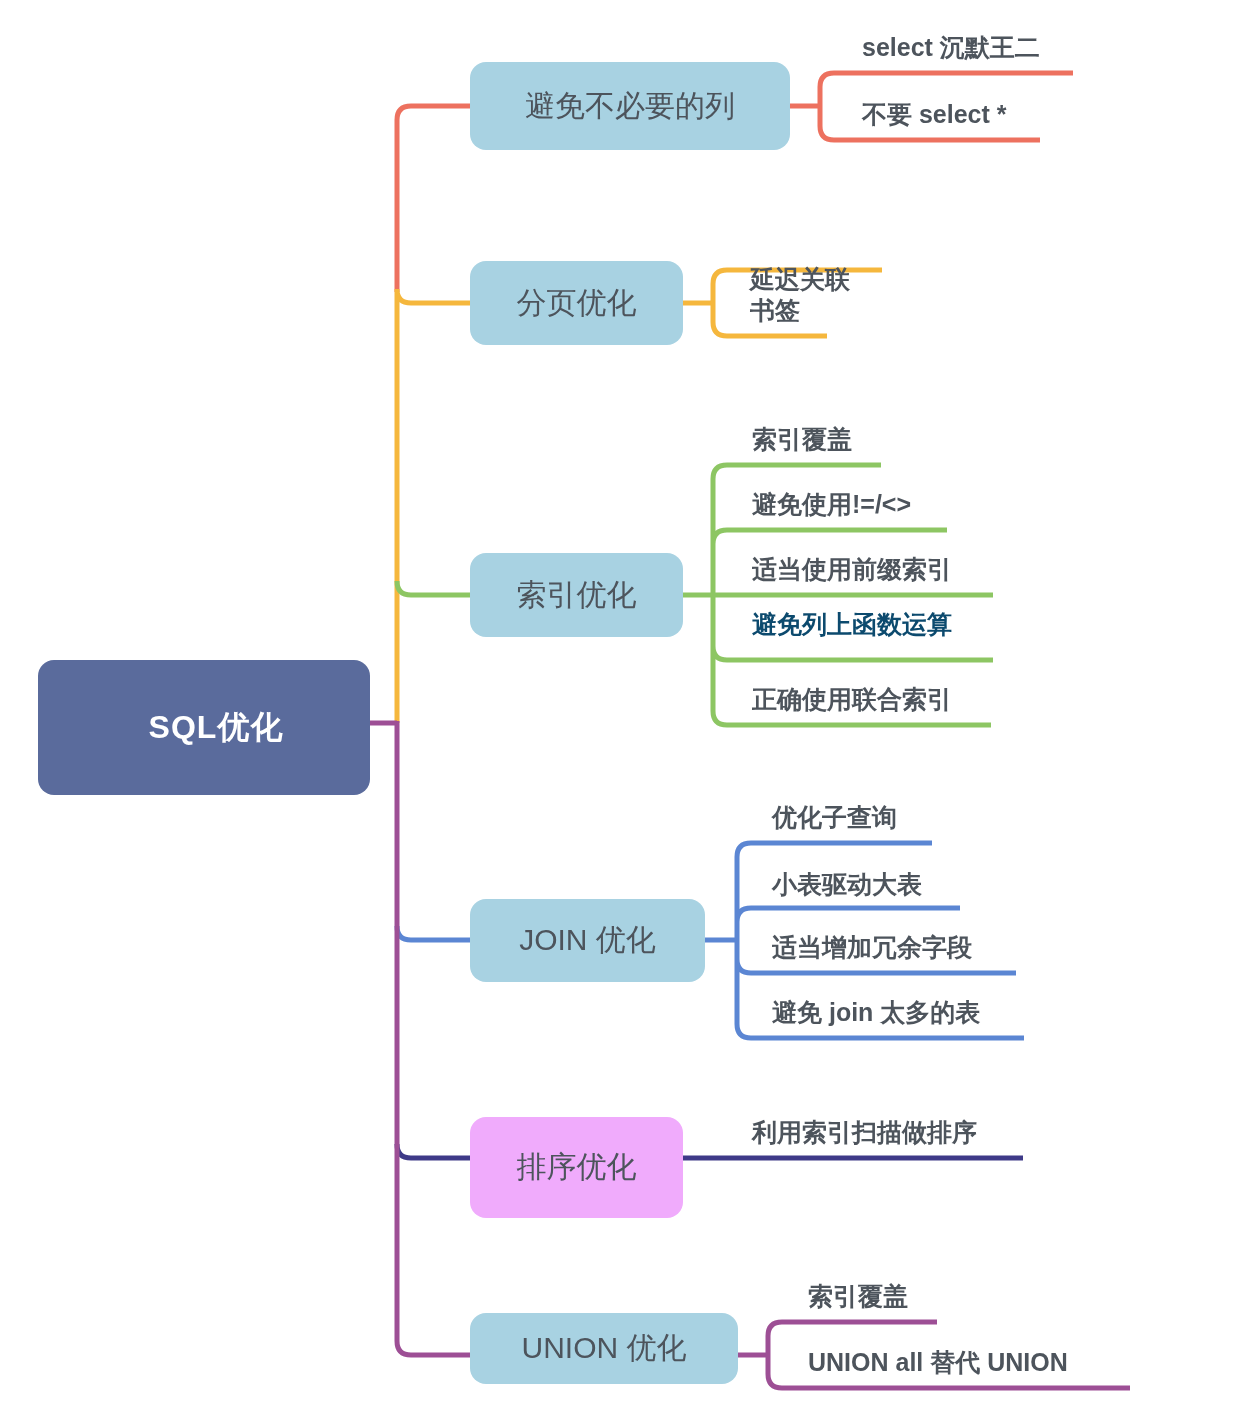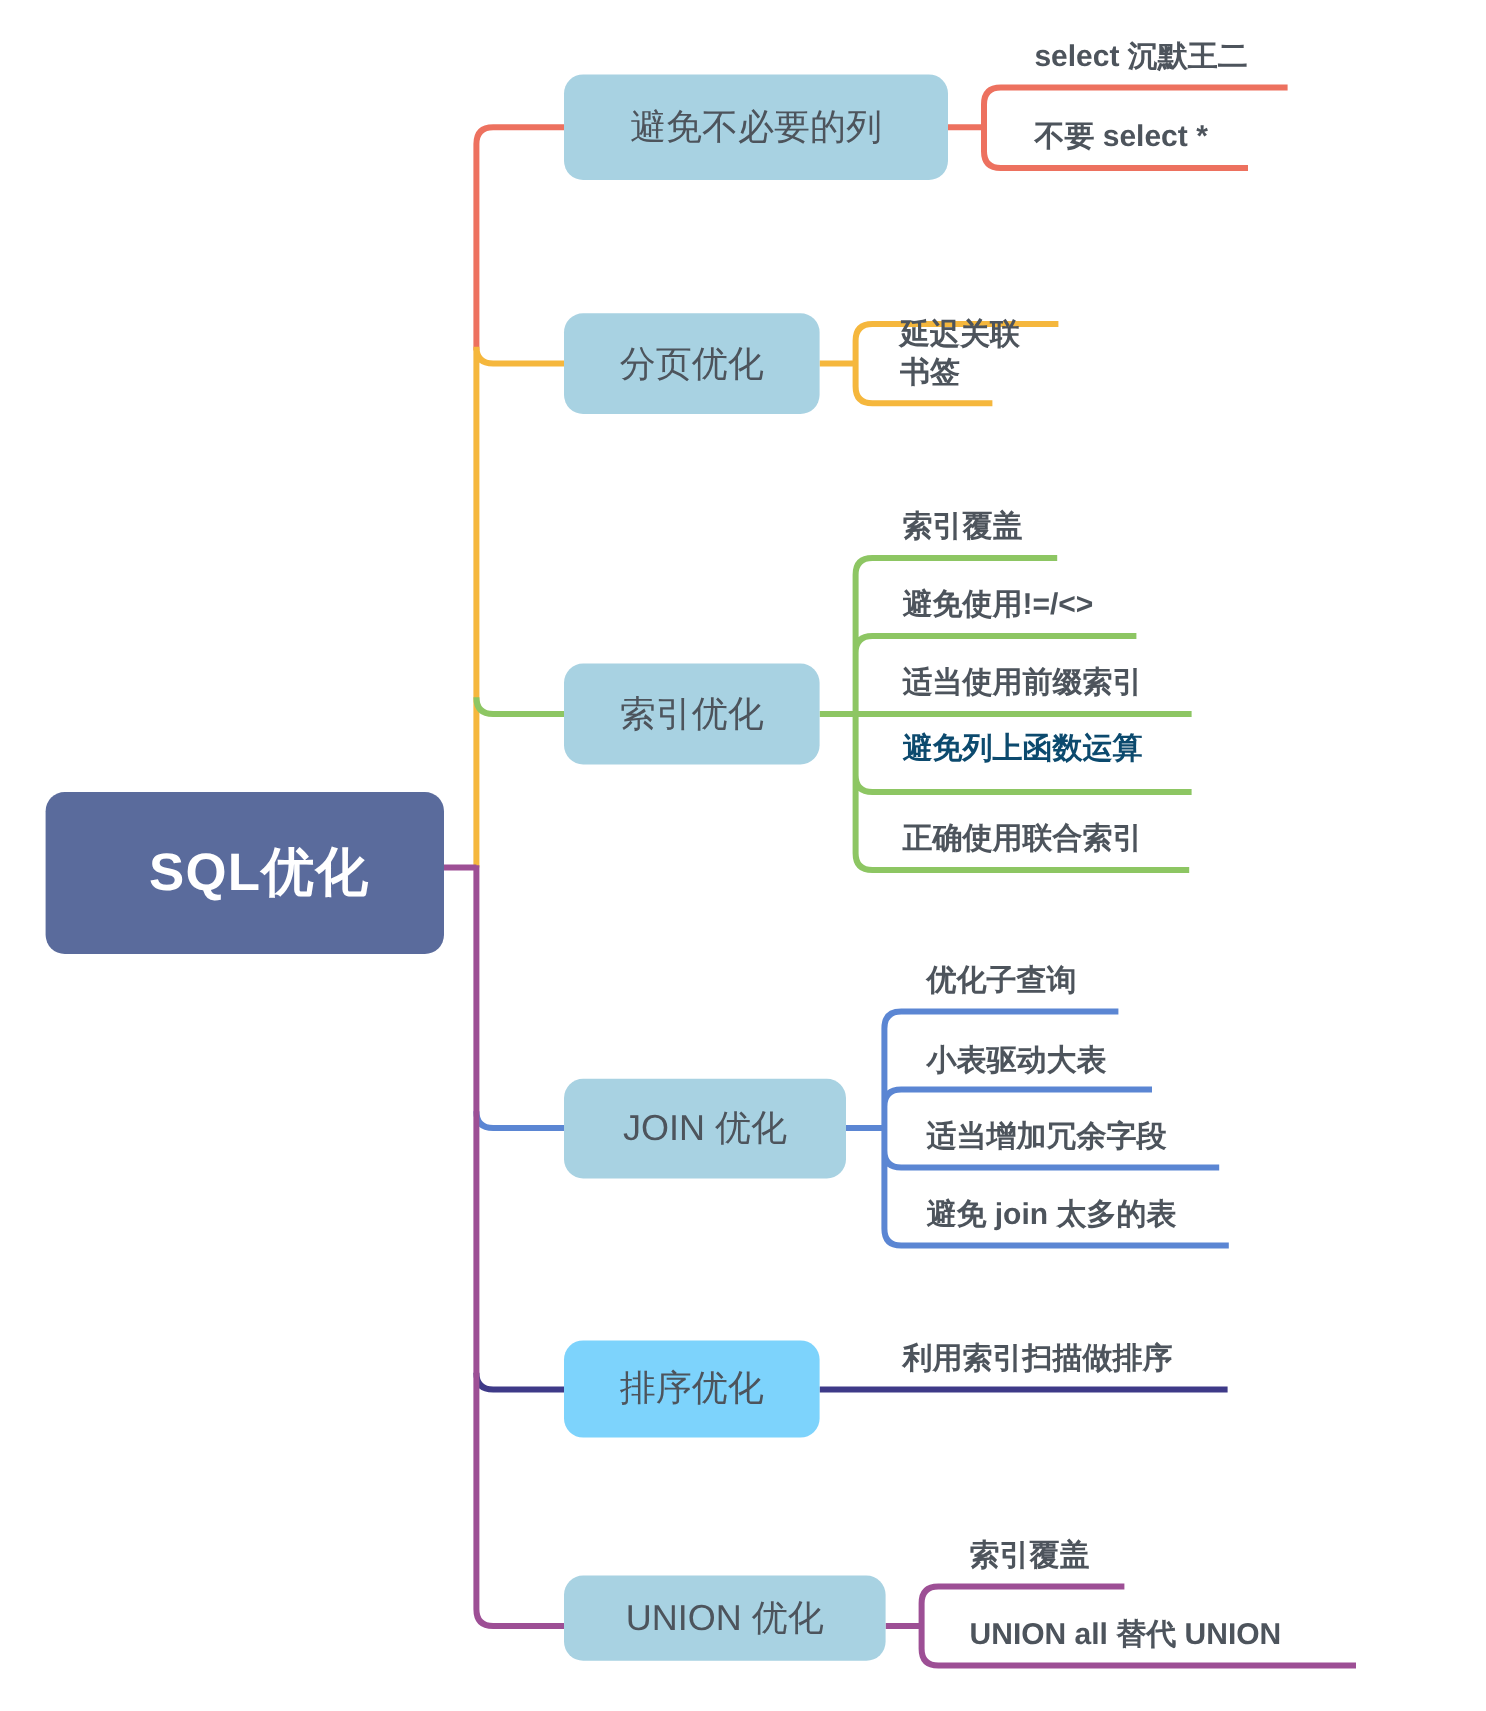--- a/index.html
+++ b/index.html
@@ -5,21 +5,21 @@
   html,body{margin:0;padding:0;background:#ffffff;}
   .canvas{
     position:relative;width:1238px;height:1426px;background:#ffffff;
     font-family:"Liberation Sans","DejaVu Sans",sans-serif;overflow:hidden;
   }
   .canvas svg{position:absolute;left:0;top:0;}
   .node{
     position:absolute;display:flex;align-items:center;justify-content:center;
     border-radius:16px;white-space:nowrap;box-sizing:border-box;
   }
-  .root{font-size:44px;font-weight:bold;letter-spacing:1px;padding-left:24px;}
+  .root{font-size:32px;font-weight:bold;letter-spacing:1px;padding-left:24px;}
   .topic{font-size:30px;}
   .leaf{
     position:absolute;white-space:nowrap;font-size:25px;
     height:32px;line-height:32px;font-weight:bold;
   }
 </style>
 </head>
 <body>
 
 <div class="canvas">
@@ -32,21 +32,21 @@
       <path d="M397,1144 Q397,1158 411,1158 H470 M683,1158 H1023" fill="none" stroke="#3e3a88" stroke-width="5" stroke-linejoin="round"></path>
       <path d="M370,723 H397 M397,721 V1341 Q397,1355 411,1355 H470 M738,1355 H768 M768,1355 V1336 Q768,1322 782,1322 H937 M768,1355 V1374 Q768,1388 782,1388 H1130" fill="none" stroke="#9d4f95" stroke-width="5" stroke-linejoin="round"></path>
     </svg>
 
   <div class="node root" style="left: 38px; top: 660px; width: 332px; height: 135px; background: rgb(90, 107, 156); color: rgb(255, 255, 255);">SQL优化</div>
 
   <div class="node topic" style="left: 470px; top: 261px; width: 213px; height: 84px; background: rgb(168, 210, 226); color: rgb(77, 84, 92);">分页优化</div>
   <div class="node topic" style="left: 470px; top: 62px; width: 320px; height: 88px; background: rgb(168, 210, 226); color: rgb(77, 84, 92);">避免不必要的列</div>
   <div class="node topic" style="left: 470px; top: 553px; width: 213px; height: 84px; background: rgb(168, 210, 226); color: rgb(77, 84, 92);">索引优化</div>
   <div class="node topic" style="left: 470px; top: 899px; width: 235px; height: 83px; background: rgb(168, 210, 226); color: rgb(77, 84, 92);">JOIN 优化</div>
-  <div class="node topic" style="left: 470px; top: 1117px; width: 213px; height: 81px; background: #7dd3fc; color: rgb(77, 84, 92);">排序优化</div>
+  <div class="node topic" style="left: 470px; top: 1117px; width: 213px; height: 101px; background: #f0abfc; color: rgb(77, 84, 92);">排序优化</div>
   <div class="node topic" style="left: 470px; top: 1313px; width: 268px; height: 71px; background: rgb(168, 210, 226); color: rgb(77, 84, 92);">UNION 优化</div>
 
   <div class="leaf" style="left: 862px; top: 31px; color: rgb(77, 84, 92);">select 沉默王二</div>
   <div class="leaf" style="left: 862px; top: 98px; color: rgb(77, 84, 92);">不要 select *</div>
 
   <div class="leaf" style="left: 750px; top: 228px; color: rgb(77, 84, 92); margin-top: 35px;">延迟关联</div>
   <div class="leaf" style="left: 750px; top: 294px; color: rgb(77, 84, 92);">书签</div>
 
   <div class="leaf" style="left: 752px; top: 423px; color: rgb(77, 84, 92);">索引覆盖</div>
   <div class="leaf" style="left: 752px; top: 488px; color: rgb(77, 84, 92);">避免使用!=/&lt;&gt;</div>

